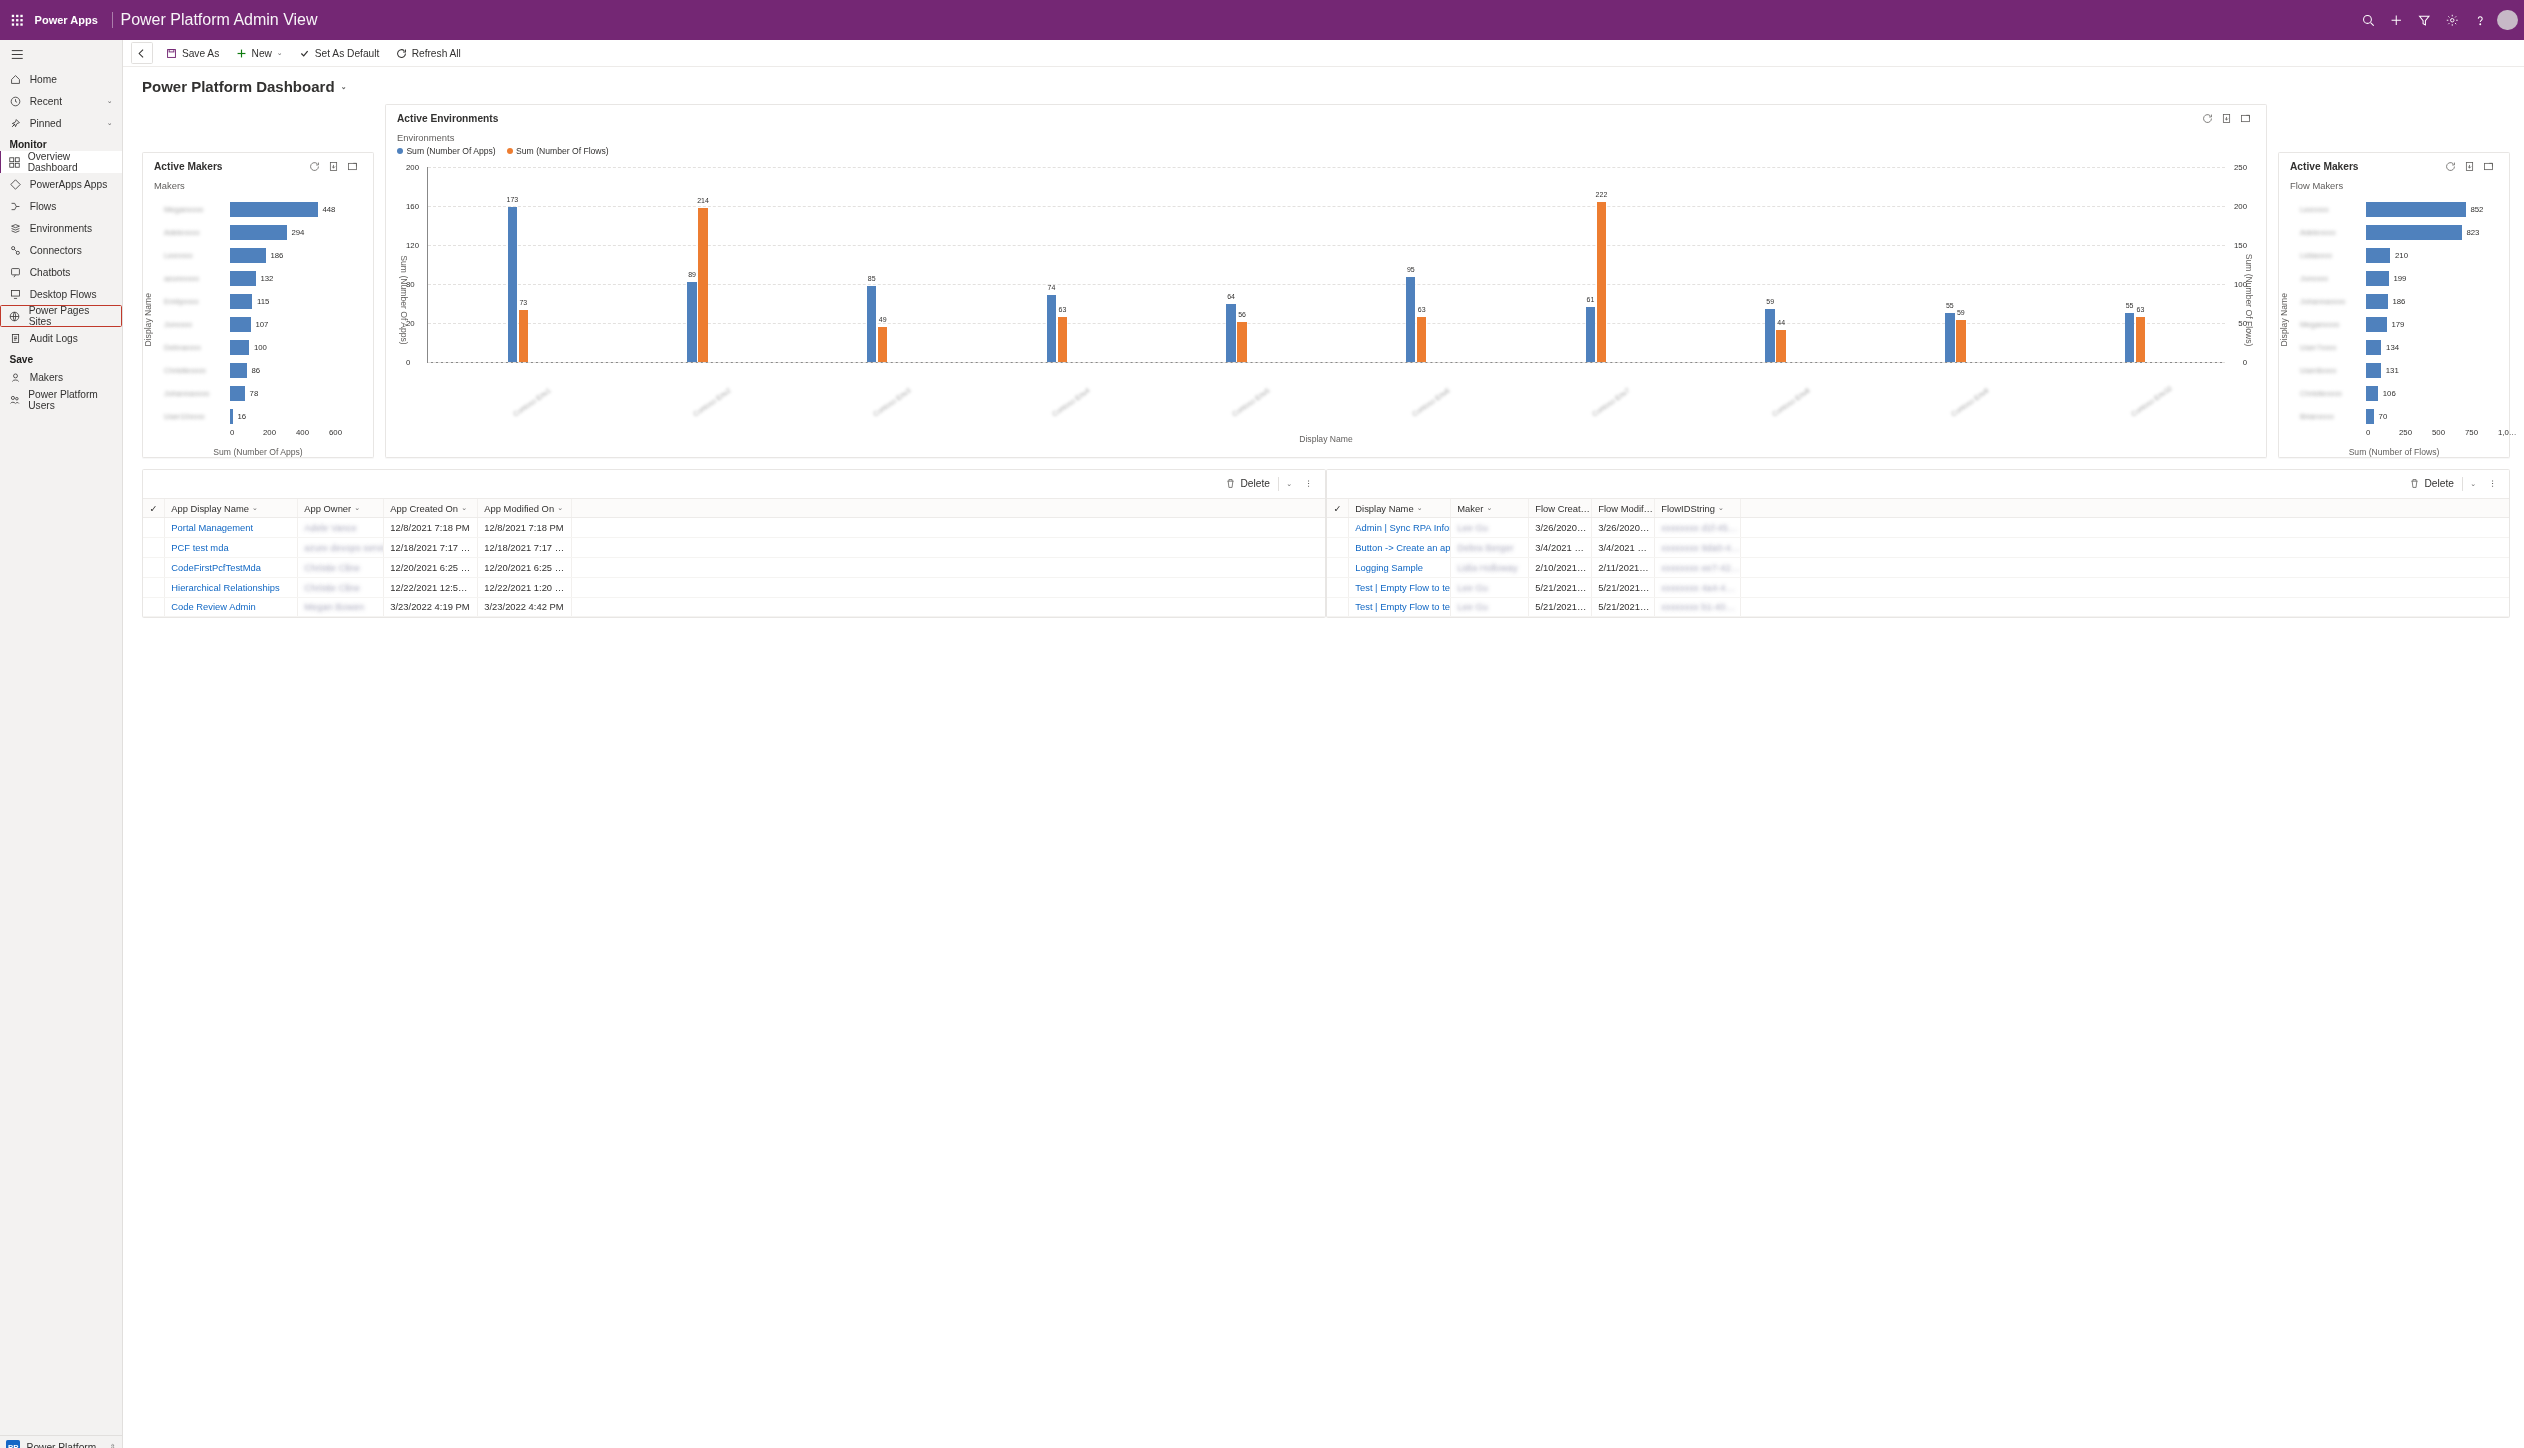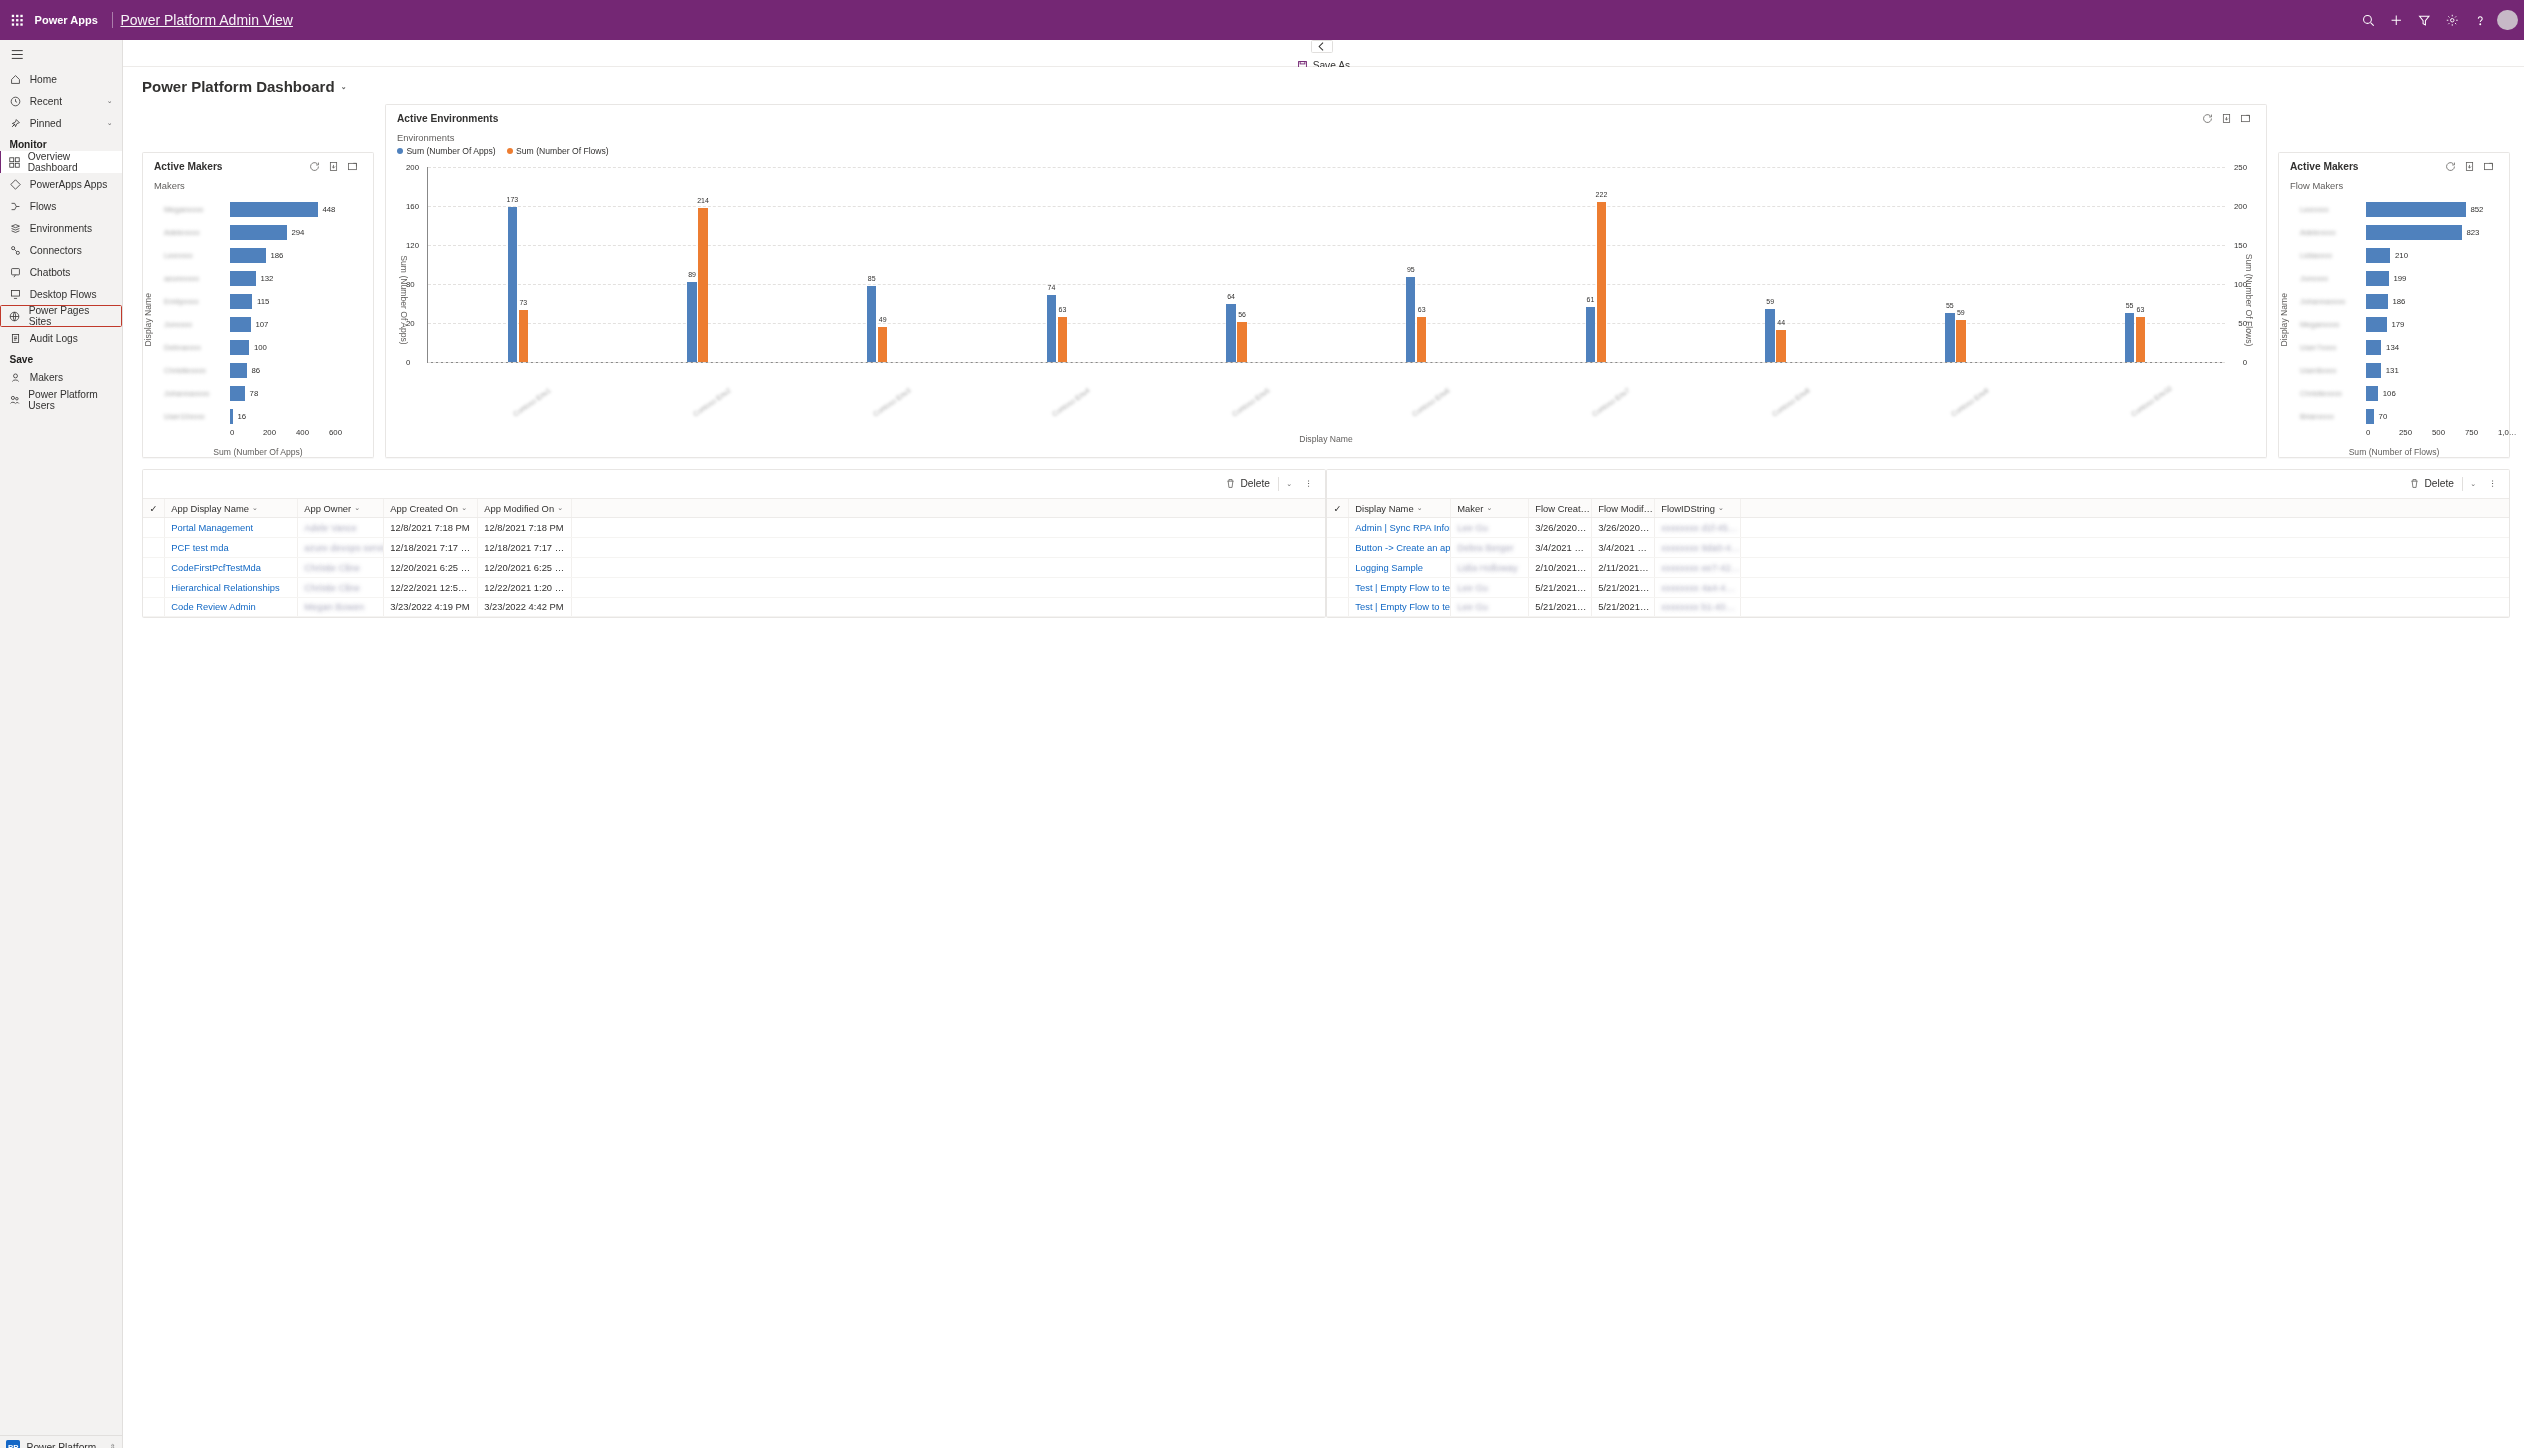--- a/index.html
+++ b/index.html
@@ -4,42 +4,42 @@
 <style>
   * { box-sizing: border-box; margin: 0; padding: 0; }
   html { font-size: 7.8px; }
   body { font-family: "Segoe UI", -apple-system, sans-serif; background: #fff; color: #323130; overflow: hidden; }
 
   
   .top-bar { height: 40px; background: #742774; color: #fff; display: flex; align-items: center; padding: 0 6.3px; }
   .top-bar .waffle { width: 22px; height: 22px; display:flex;align-items:center;justify-content:center;}
   .top-bar .app-name { font-weight:600; font-size:11px; margin-left:6.3px; margin-right:6.3px; }
   .top-bar .divider { width:0.8px; height:15.6px; background: rgba(255,255,255,.4); margin: 0 7.8px; }
-  .top-bar .page-title { font-size:14px; opacity:.95;text-decoration:underline;}
+  .top-bar .page-title { font-size:16px; opacity:.95;}
   .top-bar .spacer { flex:1;}
   .top-bar .hicon { width:28px; height:28px; display:flex;align-items:center;justify-content:center; }
   .top-bar .avatar { width:20.3px;height:20.3px;border-radius:50%;background:#c7b9c7;margin-left:3.1px;}
 
   .shell { display:flex; height: calc(100vh - 29px);}
 
   
   .sidebar { width:123px; background:#f3f2f1; border-right:0.8px solid #e1dfdd; display:flex;flex-direction:column; font-size:10.2px;}
   .sidebar .ham { height:28px;display:flex;align-items:center;padding-left:11px;}
   .side-item { height:22px; display:flex; align-items:center; padding:0 9.4px; gap:7.8px; color:#323130; cursor:default;}
   .side-item .ico { width:12.5px;display:flex;align-items:center;justify-content:center;}
   .side-item .chev { margin-left:auto;}
   .side-head { font-weight:600; font-size:10.2px; padding:4.7px 9.4px 1.6px; color:#201f1e;}
   .side-item.active { background:#fff; border-left:1.6px solid #742774; padding-left:7.8px;}
   .side-item.boxed { border:1.6px solid #c0392b; border-radius:1.6px; padding-left:7.8px;}
   .sidebar .footer { margin-top:auto; border-top:0.8px solid #e1dfdd; display:flex; align-items:center; padding:4.7px 6.3px; gap:6.3px; font-size:10.2px;}
   .sidebar .footer .badge { width:14px;height:14px;background:#1467c6;color:#fff;font-size:7.8px;display:flex;align-items:center;justify-content:center;border-radius:1.6px;font-weight:600;}
 
   
   .main { flex:1; display:flex; flex-direction:column; overflow:hidden;}
-  .cmdbar { height:27px; border-bottom:0.8px solid #edebe9; display:flex; align-items:center; gap:4px; padding:0 7.8px;flex-direction:column;}
+  .cmdbar { height:27px; border-bottom:0.8px solid #edebe9; display:flex; align-items:center; gap:4px; padding:0 7.8px;}
   .cmdbar .back { width:22px;height:22px;display:flex;align-items:center;justify-content:center;border:0.8px solid #e1dfdd;border-radius:1.6px;margin-right:3.1px;}
   .cmdbar .btn { display:flex;align-items:center;gap:4.7px;padding:3.1px 6.3px;font-size:10.2px;}
   .page-area { flex:1; overflow:auto; padding:11px 14px 11px 19px; background:#fff;}
   .page-hdr { font-size:15px; font-weight:600; display:flex;align-items:center;gap:6.3px; margin-bottom:9.4px;}
 
   .cards { display:flex; gap:11px; margin-bottom:11px;}
   .card { border:0.8px solid #e8e6e4; border-radius:1.6px; box-shadow:0 0.8px 0.8px rgba(0,0,0,.03); background:#fff;}
   .card.sm { width:232px;margin-top:48px;}
   .card.lg { flex:1;}
   .card-hdr { height:27px; display:flex;align-items:center;padding:0 11px;font-size:10.2px;font-weight:600;}

